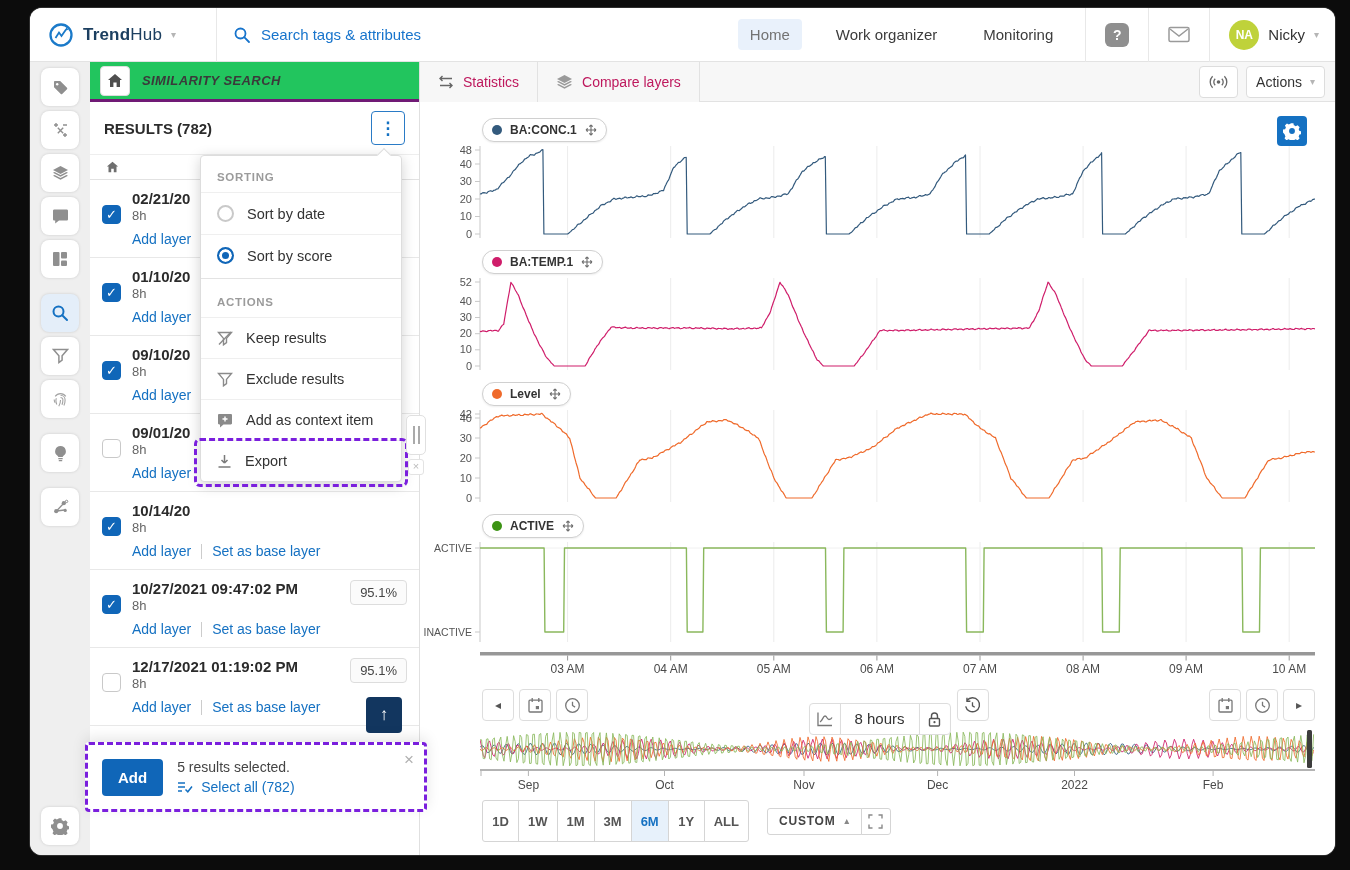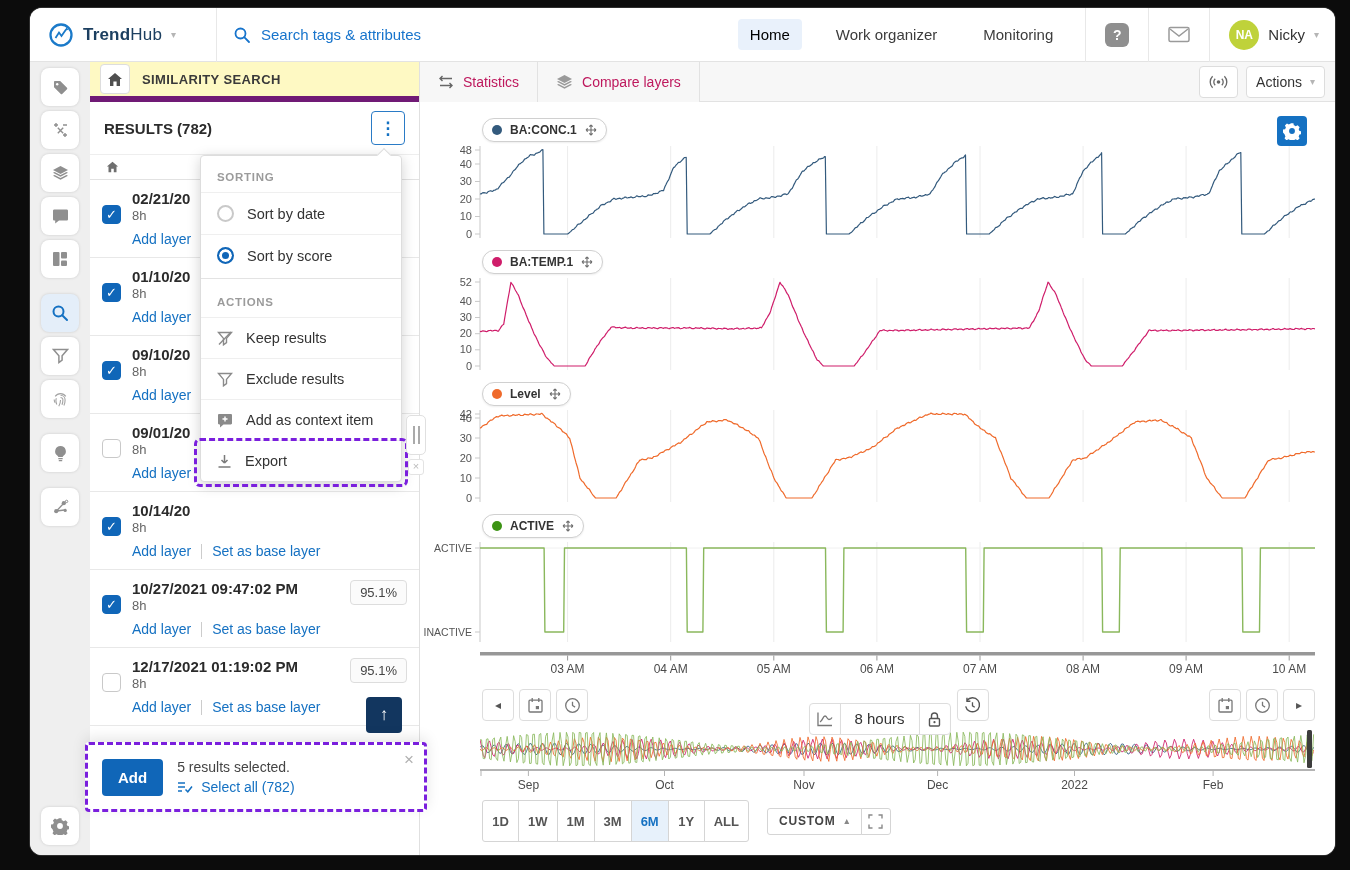--- a/index.html
+++ b/index.html
@@ -10,37 +10,37 @@
   
   .topbar { height:54px; display:flex; align-items:center; padding-left:18px; border-bottom:1px solid #e3e3e3; background:#fff; }
   .brand { display:flex; align-items:center; gap:9px; width:168px; cursor:pointer; }
   .brand-text { font-size:17px; color:#1c3f60; letter-spacing:.2px; }
   .brand-text b { font-weight:700; }
   .chev { color:#b5b5b5; font-size:10px; }
   .tb-sep { width:1px; height:54px; background:#e8e8e8; flex:none; }
   .search { display:flex; gap:10px; align-items:flex-start; padding-left:16px; font-size:15px; color:#1774cc; }
   .topnav { display:flex; gap:22px; margin-left:auto; align-items:center; margin-right:20px; }
   .nav-item { font-size:15px; color:#3c3c3c; padding:7px 12px; border-radius:4px; cursor:pointer; white-space:nowrap; }
-  .nav-item.active { color:#000000; background:#e9f1fb;text-align:right; }
+  .nav-item.active { color:#737373; background:#e9f1fb;text-align:right; }
   .help { margin:0 19px; width:24px; height:24px; background:#8f8f8f; border-radius:6px; color:#fff; font-weight:700; font-size:14px; display:flex; align-items:center; justify-content:center; }
   .mailwrap { margin:0 19px; display:flex; }
   .user { display:flex; align-items:center; gap:9px; margin:0 16px 0 19px; cursor:pointer; }
   .avatar { width:30px; height:30px; border-radius:50%; background:#bfd23a; color:#fff; font-size:12px; font-weight:700; display:flex; align-items:center; justify-content:center; }
   .uname { font-size:15px; color:#333; }
 
   
   .main { display:flex; height:793px; }
   .rail { width:60px; background:#efefef; padding-top:6px; display:flex; flex-direction:column; align-items:center; flex:none; }
   .rail-group { display:flex; flex-direction:column; gap:5px; margin-bottom:16px; }
   .rail-btn { width:38px; height:38px; background:#fff; border-radius:8px; display:flex; align-items:center; justify-content:center; box-shadow:0 0 3px rgba(0,0,0,.15); cursor:pointer; }
   .rail-btn.active { background:#e4eef9; }
   .rail-bottom { margin-top:auto; margin-bottom:10px; }
 
   .panel { width:330px; border-right:1px solid #e0e0e0; position:relative; background:#fff; flex:none; }
-  .panel-head { height:40px; background:#fef9c3; border-bottom:6px solid #701a75; display:flex; gap:12px; padding-left:10px; align-items:center; }
+  .panel-head { height:40px; background:#22c55e; border-bottom:3px solid #701a75; display:flex; gap:12px; padding-left:10px; align-items:center;font-style:italic; }
   .sq-btn { width:30px; height:30px; background:#fff; border:1px solid #ddd; border-radius:4px; display:flex; align-items:center; justify-content:center; cursor:pointer; }
   .panel-title { font-size:13px; font-weight:700; color:#3a3a3a; letter-spacing:.4px; }
   .results-head { height:52px; display:flex; align-items:center; justify-content:space-between; padding:0 14px; }
   .results-title { font-size:15px; font-weight:700; color:#2b2b2b; }
   .kebab-btn { width:34px; height:34px; border:1.5px solid #2a7bc6; border-radius:4px; background:#fff; color:#1571c2; font-size:17px; font-weight:700; cursor:pointer; }
   .table-head { height:26px; border-bottom:1px solid #e2e2e2; border-top:1px solid #eee; display:flex; align-items:center; padding-left:16px; }
   .result-row { position:relative; padding:10px 12px; border-bottom:1px solid #e8e8e8; display:flex; gap:11px; }
   .cb { width:19px; height:19px; border-radius:4px; border:1.5px solid #c9c9c9; background:#fff; margin-top:15px; flex:none; color:#fff; font-size:13px; display:flex; align-items:center; justify-content:center; cursor:pointer; }
   .cb.on { background:#1066b8; border-color:#1066b8; }
   .row-date { font-size:15px; font-weight:700; color:#2b2b2b; white-space:nowrap; }

